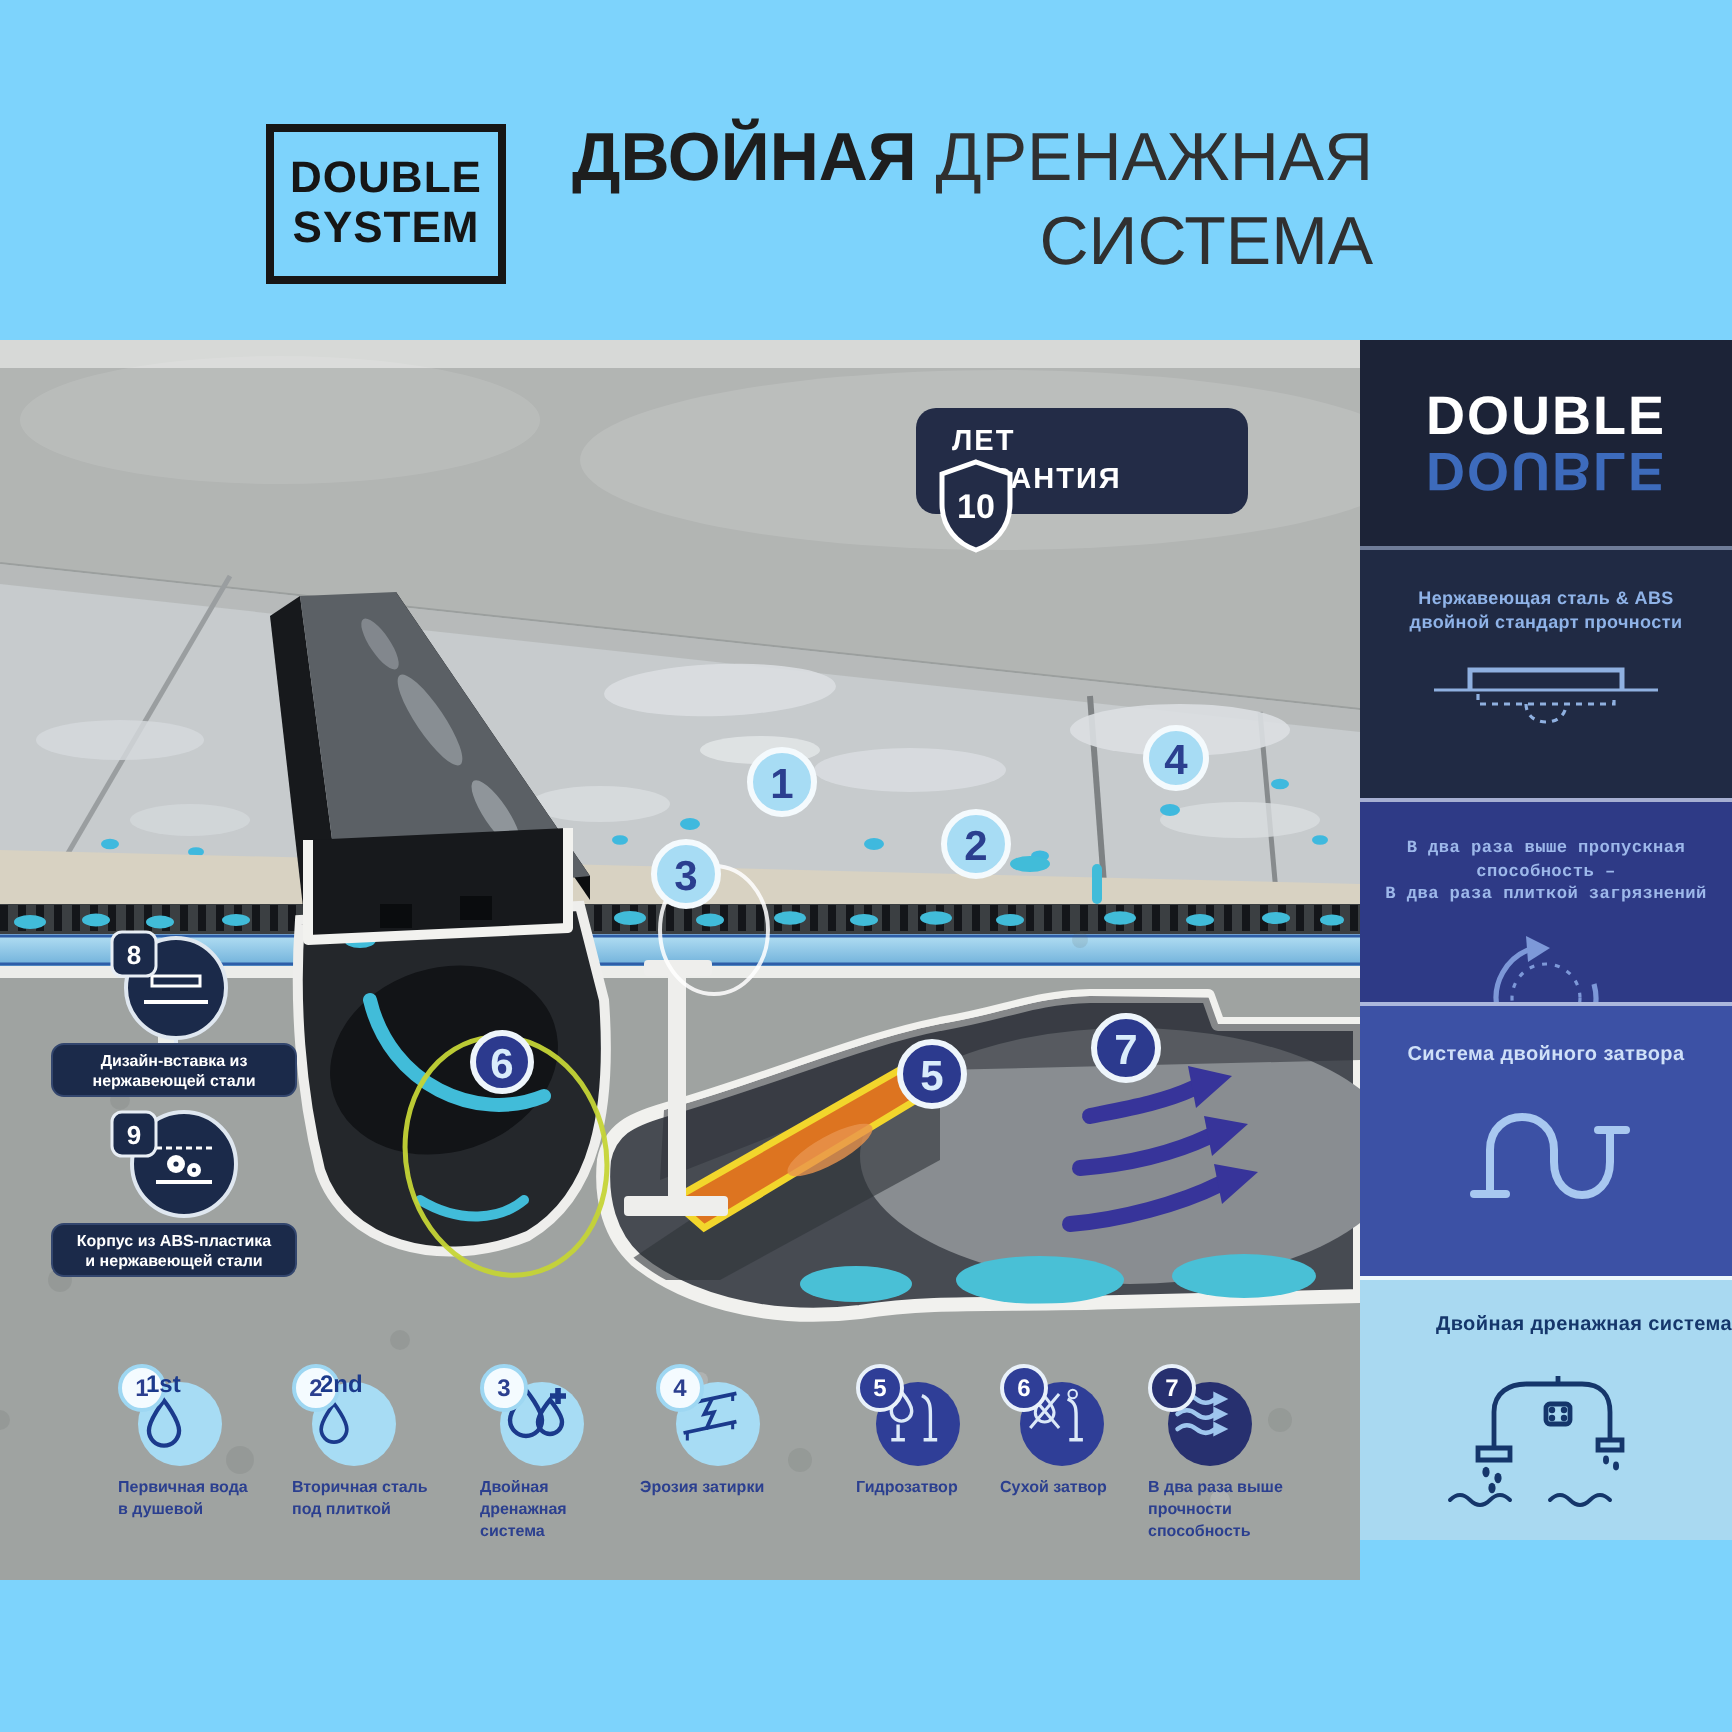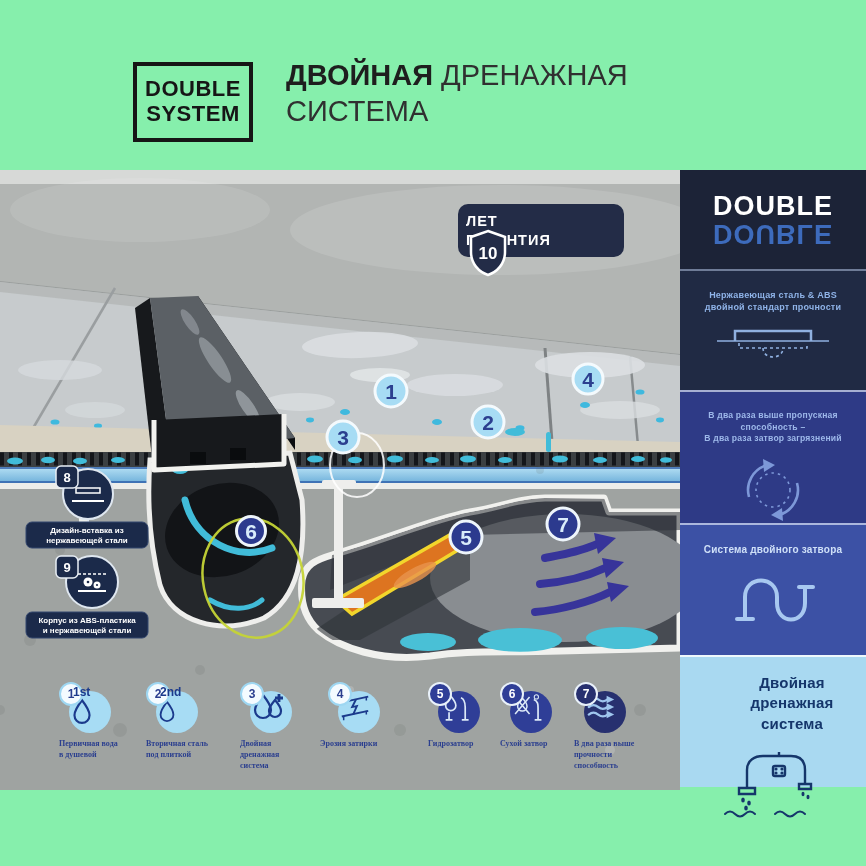--- a/index.html
+++ b/index.html
@@ -1,62 +1,62 @@
 <!DOCTYPE html>
 <html><head>
 <meta charset="utf-8">
 <style>
   html,body{margin:0;padding:0;background:#ffffff;}
-  .page{position:relative;width:866px;height:866px;background:#86efac;overflow:hidden;
+  .page{position:relative;width:866px;height:866px;background:#7dd3fc;overflow:hidden;
         font-family:"Liberation Sans","DejaVu Sans",sans-serif;}
   
   .logo-box{position:absolute;left:133px;top:62px;width:112px;height:72px;
     border:4px solid #161616;display:flex;flex-direction:column;align-items:center;justify-content:center;
     color:#161616;font-weight:800;font-size:22px;line-height:1.12;letter-spacing:.5px;}
-  .main-title{position:absolute;left:286px;top:58px;font-size:29px;line-height:1.24;color:#1e1e1e;}
+  .main-title{position:absolute;left:286px;top:58px;font-size:34px;line-height:1.24;color:#1e1e1e;text-align:right;}
   .main-title .b{font-weight:800;}
   .main-title .l{font-weight:300;color:#303030;}
   
   .scene{position:absolute;left:0;top:170px;width:680px;height:620px;background:#b4b7b5;overflow:hidden;}
   .scene svg{position:absolute;left:0;top:0;}
   
   .guarantee{position:absolute;left:458px;top:34px;width:166px;height:53px;background:#232c47;
     border-radius:10px;display:flex;align-items:center;color:#fff;z-index:5;}
   .shield{position:relative;margin-left:8px;margin-top:-6px;}
-  .gtxt{font-weight:700;font-size:14.5px;letter-spacing:1px;line-height:1.3;}
+  .gtxt{margin-left:10px;font-weight:700;font-size:14.5px;letter-spacing:1px;line-height:1.3;}
   
   .leg-item{position:absolute;top:512px;width:96px;z-index:6;}
   .leg-circle{position:absolute;left:12px;top:9px;width:42px;height:42px;border-radius:50%;
     display:flex;align-items:center;justify-content:center;}
   .leg-circle.light{background:#a7dcf4;}
   .leg-circle.navy{background:#2f3e97;}
   .leg-circle.deep{background:#27306f;}
   .leg-badge{position:absolute;left:2px;top:0;width:20px;height:20px;border-radius:50%;
     font-size:12px;font-weight:800;display:flex;align-items:center;justify-content:center;z-index:2;}
   .leg-badge.light{background:#f4fbff;border:2px solid #9ed7f2;color:#2b3f8f;}
   .leg-badge.navy{background:#2f3e97;border:2px solid #e9f1fa;color:#fff;}
   .leg-tag{position:absolute;left:16px;top:3px;font-size:12px;font-weight:800;color:#1b3a8c;z-index:2;}
   .leg-label{position:absolute;left:2px;top:57px;font-size:8px;font-weight:700;color:#2b3f8f;line-height:1.35;}
-  .leg-label span{display:block;font-family:Liberation Serif, serif;}
+  .leg-label span{display:block;}
   
   .sidebar{position:absolute;left:680px;top:170px;width:186px;height:617px;display:flex;flex-direction:column;}
   .panel{position:relative;width:100%;box-sizing:border-box;text-align:center;}
   .p1{height:103px;background:#1c2337;display:flex;flex-direction:column;align-items:center;justify-content:center;}
   .p2{height:126px;background:#202a44;border-top:2px solid rgba(190,205,235,.5);}
-  .p3{height:133px;background:#2e3a86;border-top:2px solid rgba(230,238,250,.65);}
+  .p3{height:102px;background:#2e3a86;border-top:2px solid rgba(230,238,250,.65);font-family:Liberation Mono, monospace;}
   .p4{height:137px;background:#3c51a5;border-top:2px solid rgba(230,238,250,.65);}
   .p5{height:132px;background:#a9d9f1;border-top:2px solid rgba(255,255,255,.8);}
   .dbl{font-weight:800;font-size:27px;letter-spacing:1px;color:#ffffff;line-height:.95;}
   .dbl-mirror{font-weight:800;font-size:27px;letter-spacing:1px;color:#3f6fc4;line-height:.95;
     transform:scaleY(-1);opacity:.95;}
   .ptext{font-weight:700;font-size:9px;letter-spacing:.2px;line-height:1.35;margin-top:18px;}
   .p2 .ptext{color:#8fb3e8;}
   .p3 .ptext{color:#9db8ea;font-size:8.6px;}
   .p4 .ptext{color:#cfe0f8;font-size:10px;}
-  .p5 .ptext{color:#15366b;font-size:15px;margin-top:16px;margin-left:38px;}
+  .p5 .ptext{color:#15366b;font-size:10px;margin-top:16px;margin-left:38px;}
   .picon{margin-top:10px;}
 </style>
 </head>
 <body>
 
 <div class="page">
 
   <div class="logo-box">
     <span>DOUBLE</span>
     <span>SYSTEM</span>
@@ -397,21 +397,21 @@
           <line x1="4" y1="18" x2="116" y2="18" stroke="#8fb0e0" stroke-width="1.5"></line>
           <path d="M26,20 L26,25 L94,25 L94,20" fill="none" stroke="#8fb0e0" stroke-width="1.6" stroke-dasharray="3 3"></path>
           <path d="M50,25 C50,37 70,37 70,25" fill="none" stroke="#8fb0e0" stroke-width="1.6" stroke-dasharray="3 3"></path>
         </svg>
       </div>
     </div>
 
     <div class="panel p3">
       <div class="ptext">
           <span style="display:block">В два раза выше пропускная способность –</span>
-          <span style="display:block">В два раза затвор загрязнений</span>
+          <span style="display:block">В два раза плиткой загрязнений</span>
         </div>
       <div class="picon">
         <svg width="76" height="70" viewBox="0 0 76 70">
           <circle cx="38" cy="35" r="17" fill="none" stroke="#7d98d8" stroke-width="1.6" stroke-dasharray="2.5 4"></circle>
           <path d="M14,42 A26,26 0 0 1 32,10" fill="none" stroke="#7d98d8" stroke-width="2.6"></path>
           <polygon points="28,4 40,10 29,17" fill="#7d98d8"></polygon>
           <path d="M62,28 A26,26 0 0 1 44,60" fill="none" stroke="#7d98d8" stroke-width="2.6"></path>
           <polygon points="48,66 36,60 47,53" fill="#7d98d8"></polygon>
         </svg>
       </div>

